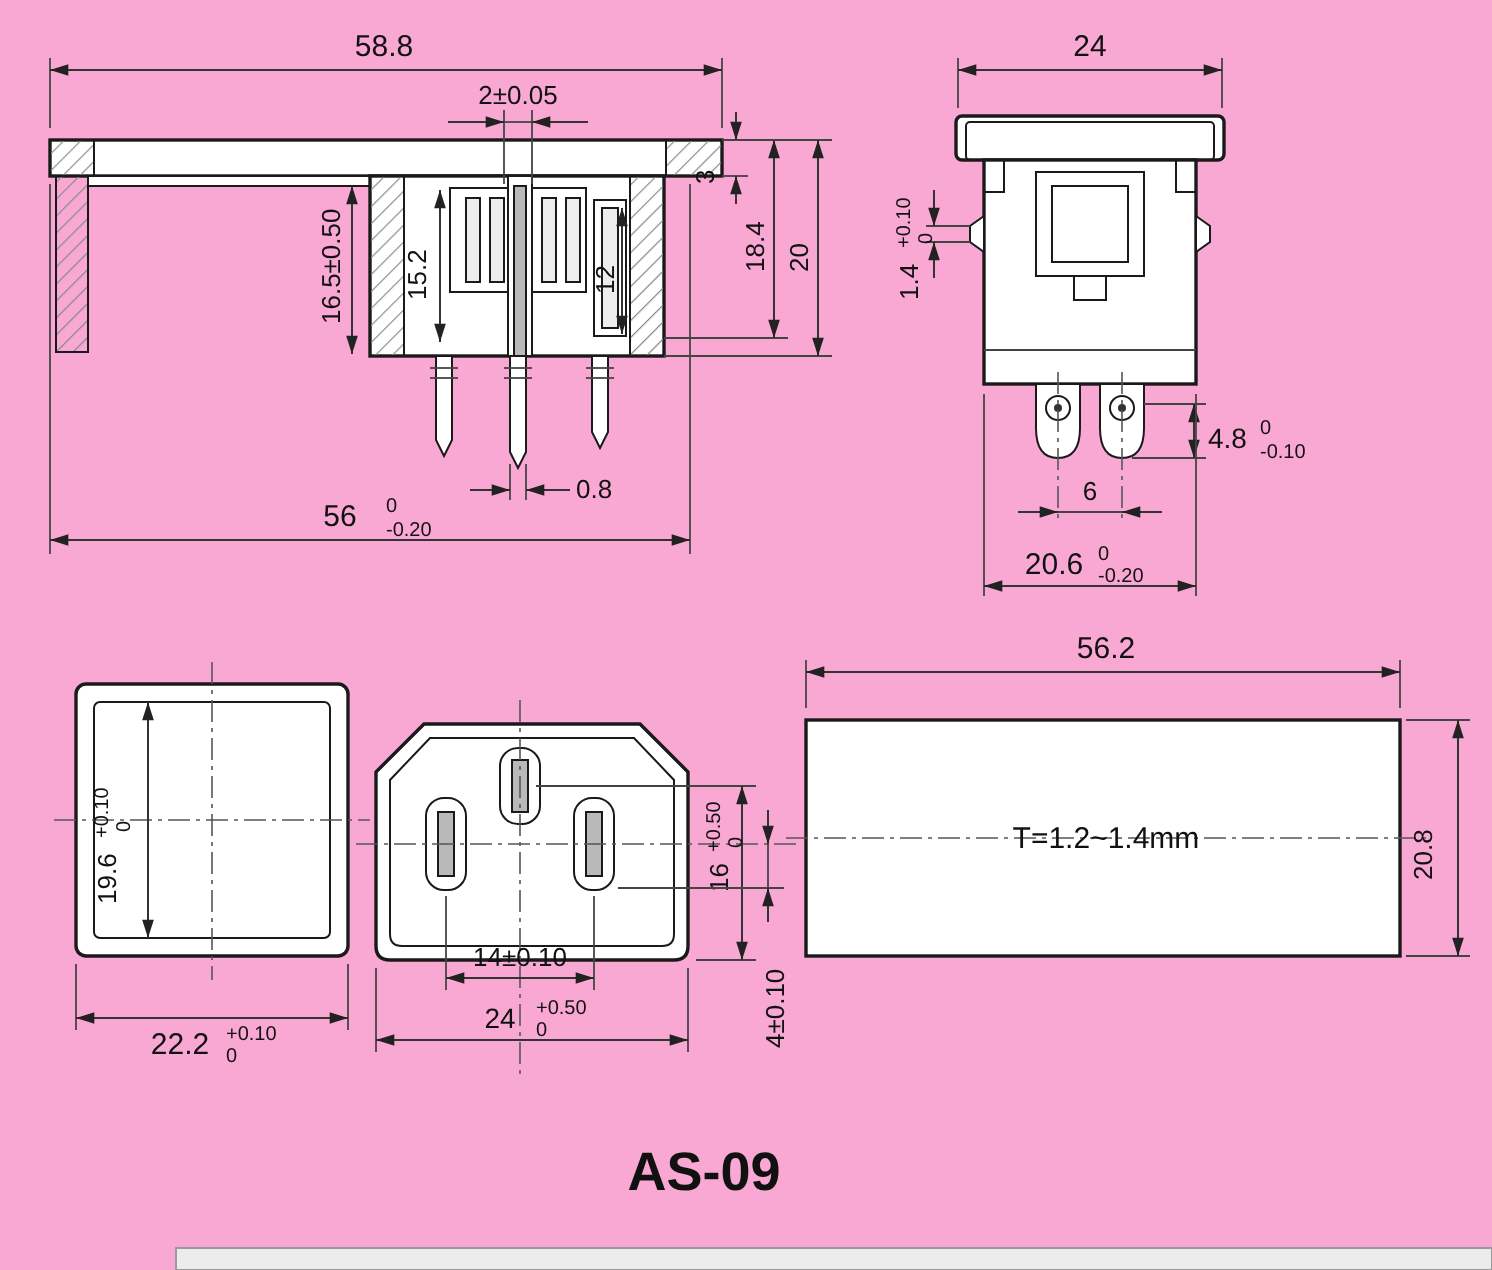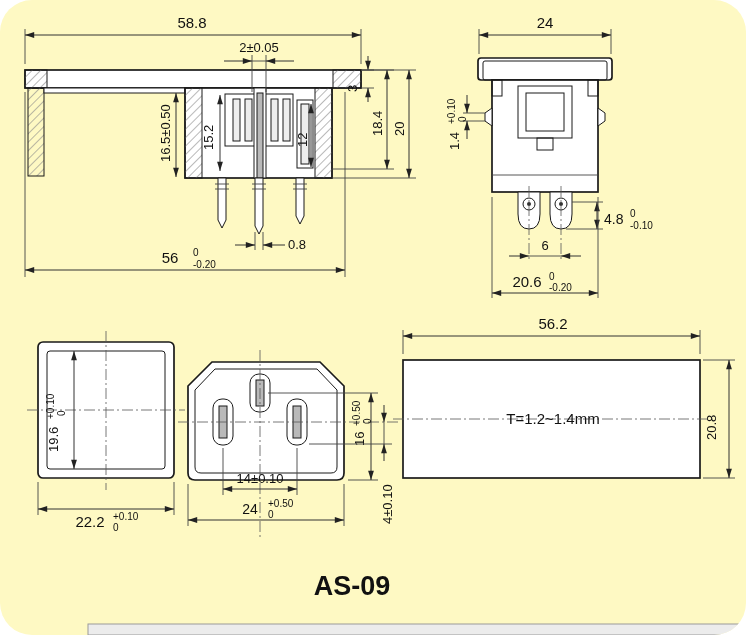--- a/index.html
+++ b/index.html
@@ -1,16 +1,16 @@
 <!DOCTYPE html>
 <html><head>
 <meta charset="utf-8">
 <style>
   html,body{margin:0;padding:0;background:#fff;}
-  .page{width:746px;height:635px;position:relative;background:#fef9c3;overflow:hidden;border-radius:32px;}
+  .page{width:746px;height:635px;position:relative;background:#f9a8d4;overflow:hidden;}
   svg{display:block;}
   svg text{fill:#111;font-family:"Liberation Sans",sans-serif;}
   .dim{font-size:14px;}
   .dims{font-size:13px;}
   .tol{font-size:10px;}
   .big{font-size:15px;}
   .ttl{font-size:27px;font-weight:bold;}
   .o{stroke:#1a1a1a;stroke-width:1.7;}
   .oi{stroke:#1a1a1a;stroke-width:1;}
   .d{stroke:#333;stroke-width:1;fill:none;}

